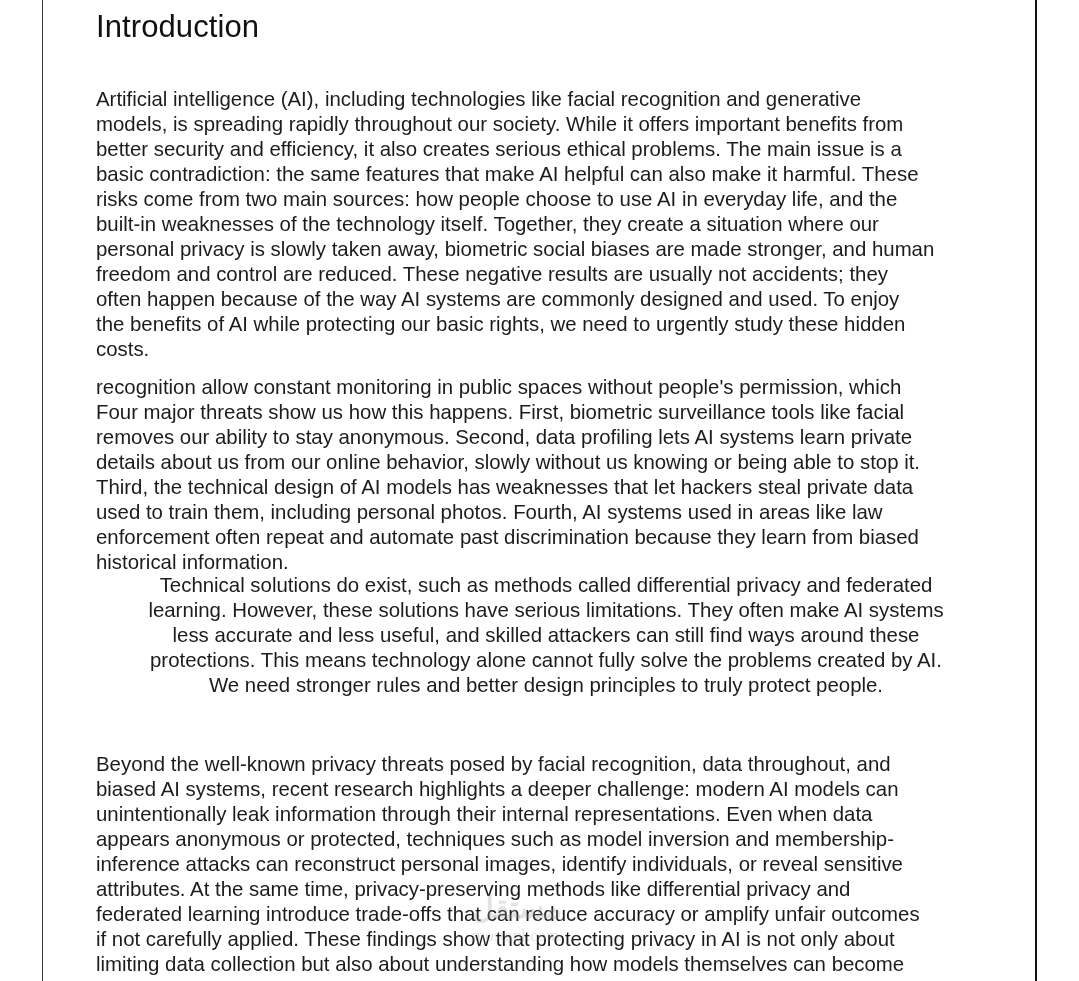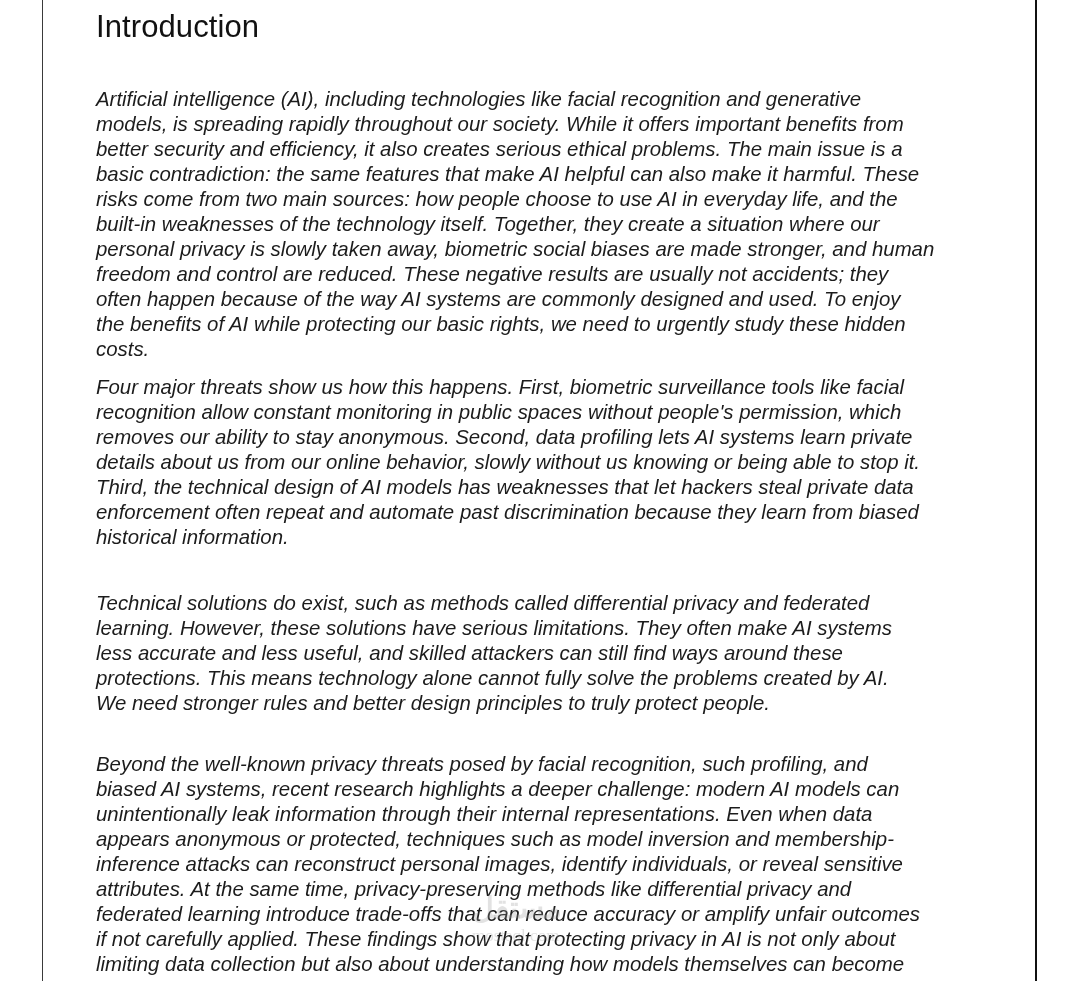--- a/index.html
+++ b/index.html
@@ -40,25 +40,24 @@
       left: 96px;
       width: 900px;
       margin: 0;
       font-size: 20.4px;
       line-height: 25px;
       color: #1c1c1c;
     }
     .line {
       display: block;
       white-space: nowrap;
-      font-style: italic;
     }
     #p1 { top: 87px; }
     #p2 { top: 375px; }
-    #p3 { top: 591px; }
+    #p3 { top: 573px; text-align: center; }
     #p4 { top: 752px; }
     .watermark {
       position: absolute;
       left: 472px;
       top: 893px;
       width: 140px;
       text-align: left;
       color: rgba(150,150,150,0.28);
       pointer-events: none;
       font-family: Liberation Serif, serif;
@@ -91,39 +90,40 @@
   <span class="line">risks come from two main sources: how people choose to use AI in everyday life, and the</span>
   <span class="line">built-in weaknesses of the technology itself. Together, they create a situation where our</span>
   <span class="line">personal privacy is slowly taken away, biometric social biases are made stronger, and human</span>
   <span class="line">freedom and control are reduced. These negative results are usually not accidents; they</span>
   <span class="line">often happen because of the way AI systems are commonly designed and used. To enjoy</span>
   <span class="line">the benefits of AI while protecting our basic rights, we need to urgently study these hidden</span>
   <span class="line">costs.</span>
 </p>
 
 <p class="body-text" id="p2">
+  <span class="line">recognition allow constant monitoring in public spaces without people's permission, which</span>
   <span class="line">Four major threats show us how this happens. First, biometric surveillance tools like facial</span>
-  <span class="line">recognition allow constant monitoring in public spaces without people's permission, which</span>
   <span class="line">removes our ability to stay anonymous. Second, data profiling lets AI systems learn private</span>
   <span class="line">details about us from our online behavior, slowly without us knowing or being able to stop it.</span>
   <span class="line">Third, the technical design of AI models has weaknesses that let hackers steal private data</span>
+  <span class="line">used to train them, including personal photos. Fourth, AI systems used in areas like law</span>
   <span class="line">enforcement often repeat and automate past discrimination because they learn from biased</span>
   <span class="line">historical information.</span>
 </p>
 
 <p class="body-text" id="p3">
   <span class="line">Technical solutions do exist, such as methods called differential privacy and federated</span>
   <span class="line">learning. However, these solutions have serious limitations. They often make AI systems</span>
   <span class="line">less accurate and less useful, and skilled attackers can still find ways around these</span>
   <span class="line">protections. This means technology alone cannot fully solve the problems created by AI.</span>
   <span class="line">We need stronger rules and better design principles to truly protect people.</span>
 </p>
 
 <p class="body-text" id="p4">
-  <span class="line">Beyond the well-known privacy threats posed by facial recognition, such profiling, and</span>
+  <span class="line">Beyond the well-known privacy threats posed by facial recognition, data throughout, and</span>
   <span class="line">biased AI systems, recent research highlights a deeper challenge: modern AI models can</span>
   <span class="line">unintentionally leak information through their internal representations. Even when data</span>
   <span class="line">appears anonymous or protected, techniques such as model inversion and membership-</span>
   <span class="line">inference attacks can reconstruct personal images, identify individuals, or reveal sensitive</span>
   <span class="line">attributes. At the same time, privacy-preserving methods like differential privacy and</span>
   <span class="line">federated learning introduce trade-offs that can reduce accuracy or amplify unfair outcomes</span>
   <span class="line">if not carefully applied. These findings show that protecting privacy in AI is not only about</span>
   <span class="line">limiting data collection but also about understanding how models themselves can become</span>
 </p>
 

